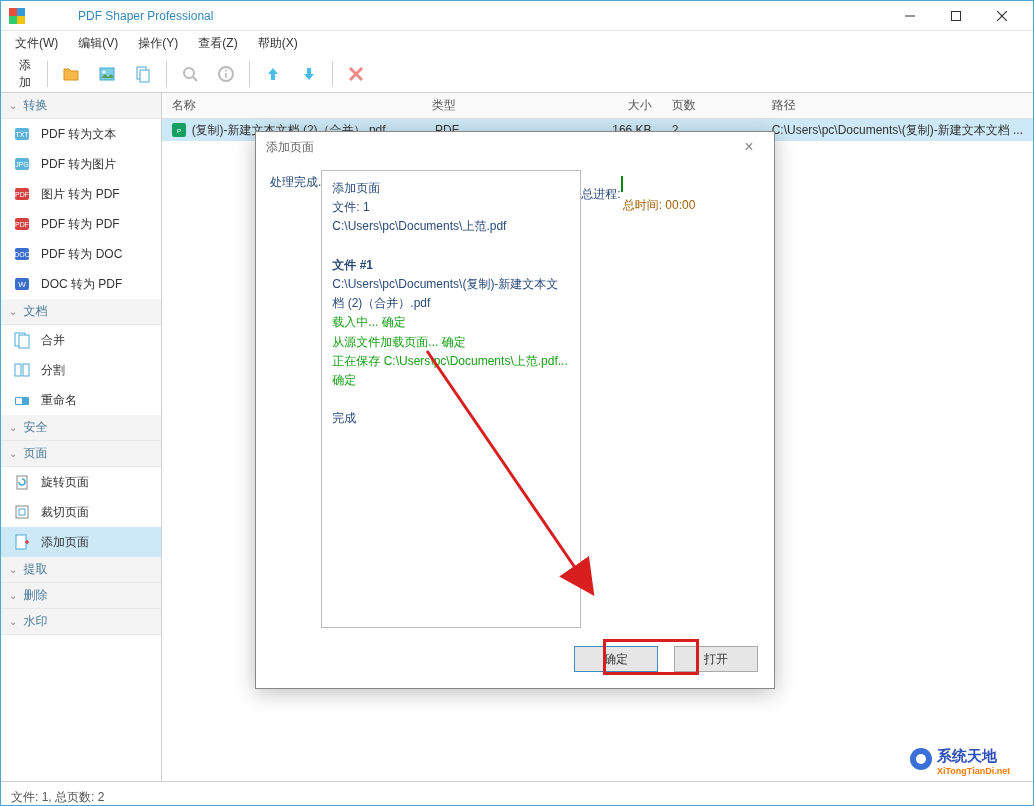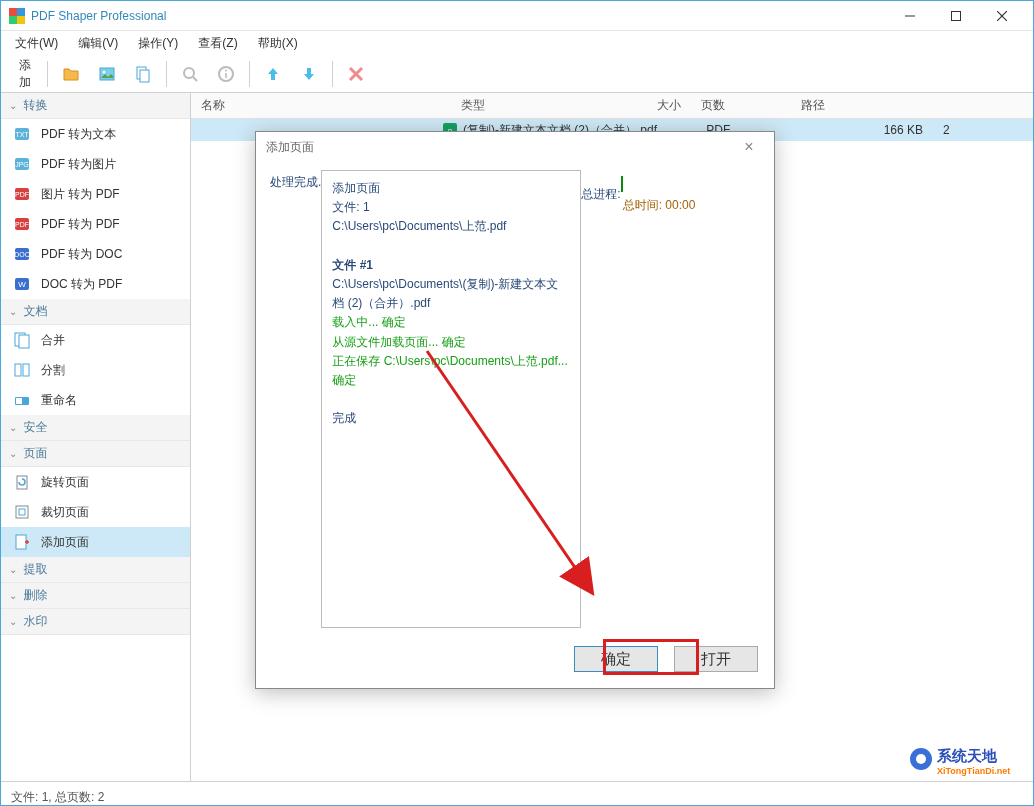--- a/index.html
+++ b/index.html
@@ -1,21 +1,21 @@
 <!DOCTYPE html>
 <html><head>
 <meta charset="utf-8">
 <style>
 * { margin: 0; padding: 0; box-sizing: border-box; font-family: "Microsoft YaHei", "Segoe UI", sans-serif; }
 body { background: #fff; width: 1034px; height: 806px; overflow: hidden; font-size: 12px; color: #333; position: relative; border: 1px solid #4aa8d8; }
 
 
 .titlebar { height: 30px; background: #fff; display: flex; align-items: center; padding: 0 8px; border-bottom: 1px solid #e5e5e5; }
 .titlebar .app-icon { width: 16px; height: 16px; margin-right: 6px; }
-.titlebar .title { flex: 1; color: #3388bb; font-size: 12px; }
+.titlebar .title { flex: 1; color: #3388bb; font-size: 12px; margin-left: 47px; }
 .win-controls { display: flex; }
 .win-controls div { width: 46px; height: 30px; display: flex; align-items: center; justify-content: center; color: #555; }
 
 
 .menubar { height: 24px; display: flex; align-items: center; padding: 0 6px; gap: 4px; color: #333; }
 .menubar span { padding: 3px 8px; }
 
 
 .toolbar { height: 38px; display: flex; align-items: center; padding: 0 6px; gap: 2px; border-bottom: 1px solid #d0d0d0; }
 .toolbar .btn { width: 34px; height: 32px; display: flex; align-items: center; justify-content: center; border-radius: 2px; }
@@ -58,21 +58,21 @@
 .dlg-body { padding: 8px 14px; flex: 1; display: flex; flex-direction: row; }
 .status-line { color: #2a4a7a; margin: 4px 0 10px; }
 .log-box { border: 1px solid #bbb; flex: 0 0 260px; padding: 8px 10px; font-size: 12px; line-height: 1.6; overflow: auto; }
 .log-box .blue { color: #2a4a7a; }
 .log-box .green { color: #16a016; }
 .log-box .bold { font-weight: bold; }
 .progress-label { color: #2a4a7a; margin-top: 16px; }
 .progress-bar { height: 16px; background: #16b016; border: 1px solid #0a8a0a; margin-top: 6px; }
 .time-label { color: #a16207; margin-top: 27px; }
 .dlg-buttons { display: flex; justify-content: flex-end; gap: 16px; padding: 10px 16px 16px; }
-.dlg-buttons button { width: 84px; height: 26px; background: #e6e6e6; border: 1px solid #aaa; font-size: 15px; color: #333; }
+.dlg-buttons button { width: 84px; height: 26px; background: #e6e6e6; border: 1px solid #aaa; font-size: 12px; color: #333; }
 .dlg-buttons button.primary { border: 1px solid #3a8ac4; background: #e6e6e6; }
 .ok-highlight { position: absolute; border: 3px solid #d81e1e; }
 
 
 .arrow-svg { position: absolute; left: 0; top: 0; pointer-events: none; }
 
 
 .watermark { position: absolute; right: 6px; bottom: 26px; text-align: right; }
 
 svg { display: block; }
@@ -334,20 +334,21 @@
     </div>
     <div class="list-body">
       <div class="list-row sel">
         <div class="col-name"><span class="ficon"><svg width="14" height="14">
                 <rect width="14" height="14" rx="2" fill="#16a060"></rect>
                 <text x="7" y="10" font-size="6" text-anchor="middle" fill="#fff">P</text>
               </svg></span><span>(复制)-新建文本文档 (2)（合并）.pdf</span></div>
         <div class="col-type">.PDF</div>
         <div class="col-size">166 KB</div>
         <div class="col-pages">2</div>
+        <div class="col-path">C:\Users\pc\Documents\(复制)-新建文本文档 ...</div>
       </div>
     </div>
   </div>
 </div>
 
 <div class="statusbar">
   <span>文件: 1, 总页数: 2</span>
 </div>
 
 <div class="dialog">

